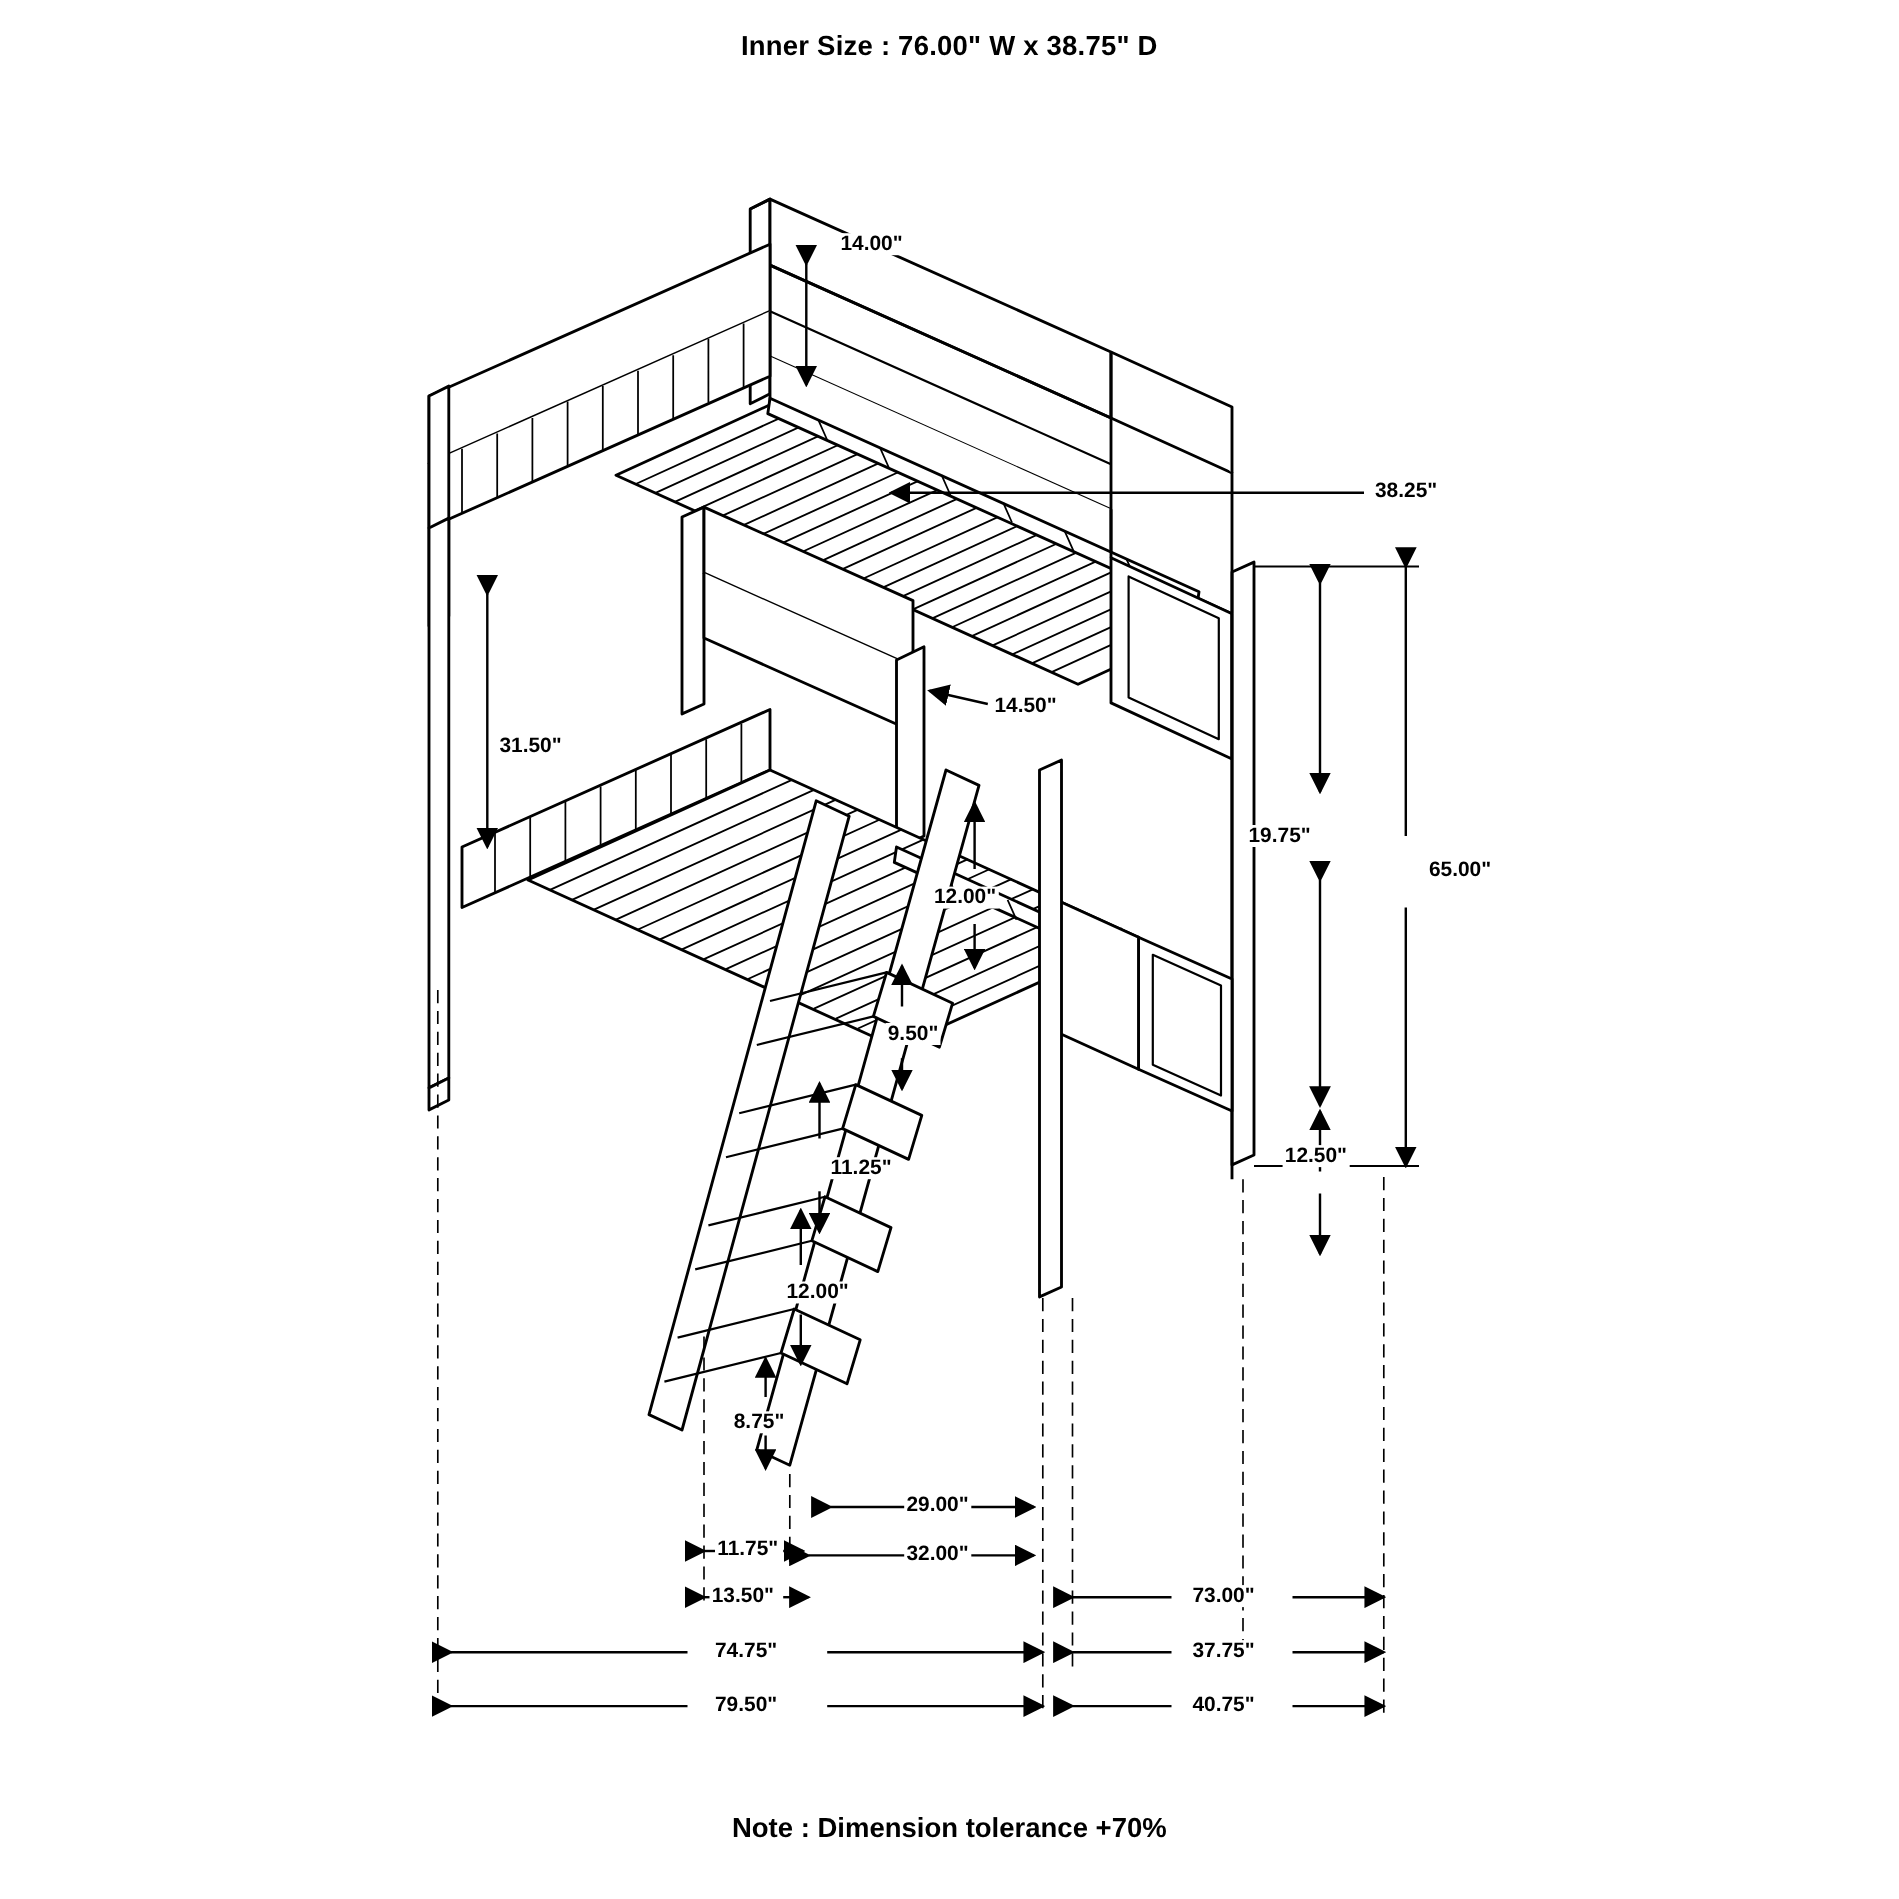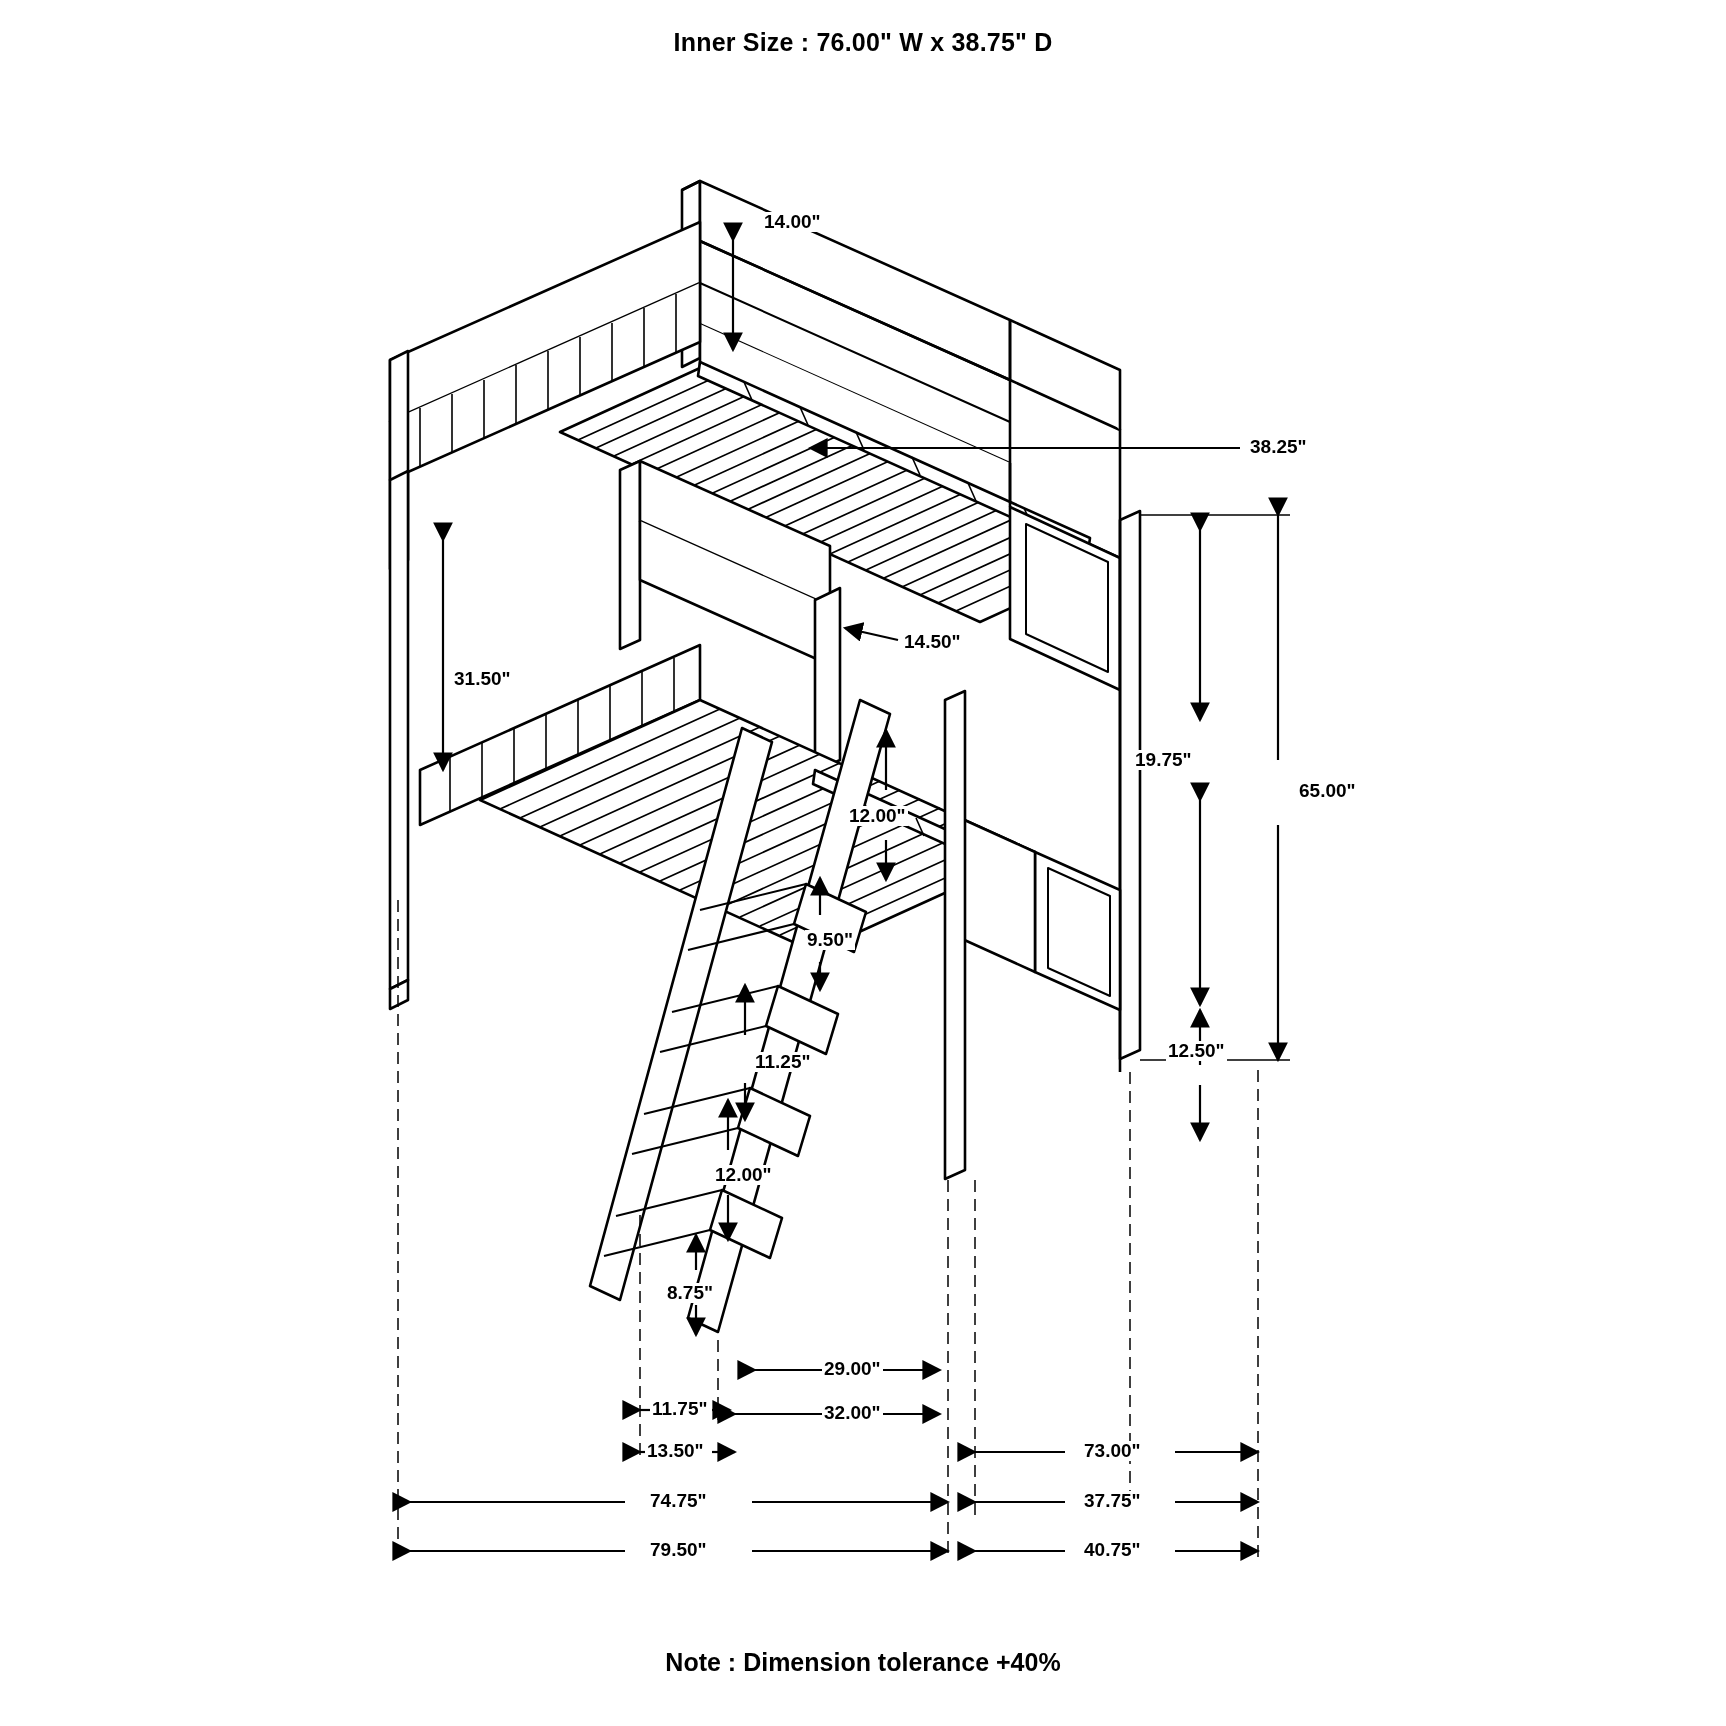--- a/index.html
+++ b/index.html
@@ -249,15 +249,15 @@
   <div class="dim" style="left:822px; top:1359px;">29.00"</div>
   <div class="dim" style="left:650px; top:1399px;">11.75"</div>
   <div class="dim" style="left:822px; top:1403px;">32.00"</div>
   <div class="dim" style="left:645px; top:1441px;">13.50"</div>
   <div class="dim" style="left:1082px; top:1441px;">73.00"</div>
   <div class="dim" style="left:648px; top:1491px;">74.75"</div>
   <div class="dim" style="left:1082px; top:1491px;">37.75"</div>
   <div class="dim" style="left:648px; top:1540px;">79.50"</div>
   <div class="dim" style="left:1082px; top:1540px;">40.75"</div>
 
-  <div class="footnote">Note : Dimension tolerance +40%</div>
+  <div class="footnote">Note : Dimension tolerance +70%</div>
 
 </div>
 
 </body></html>

